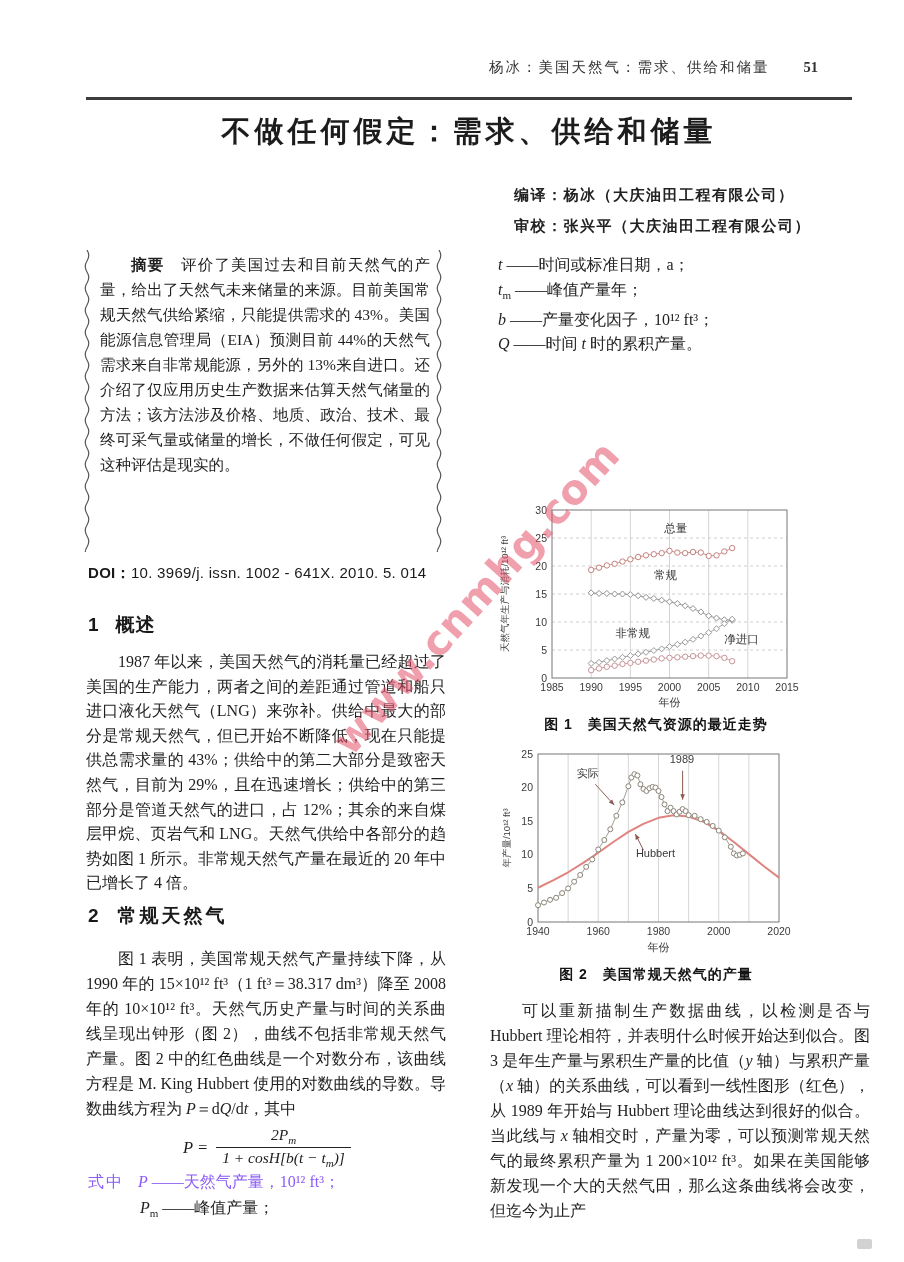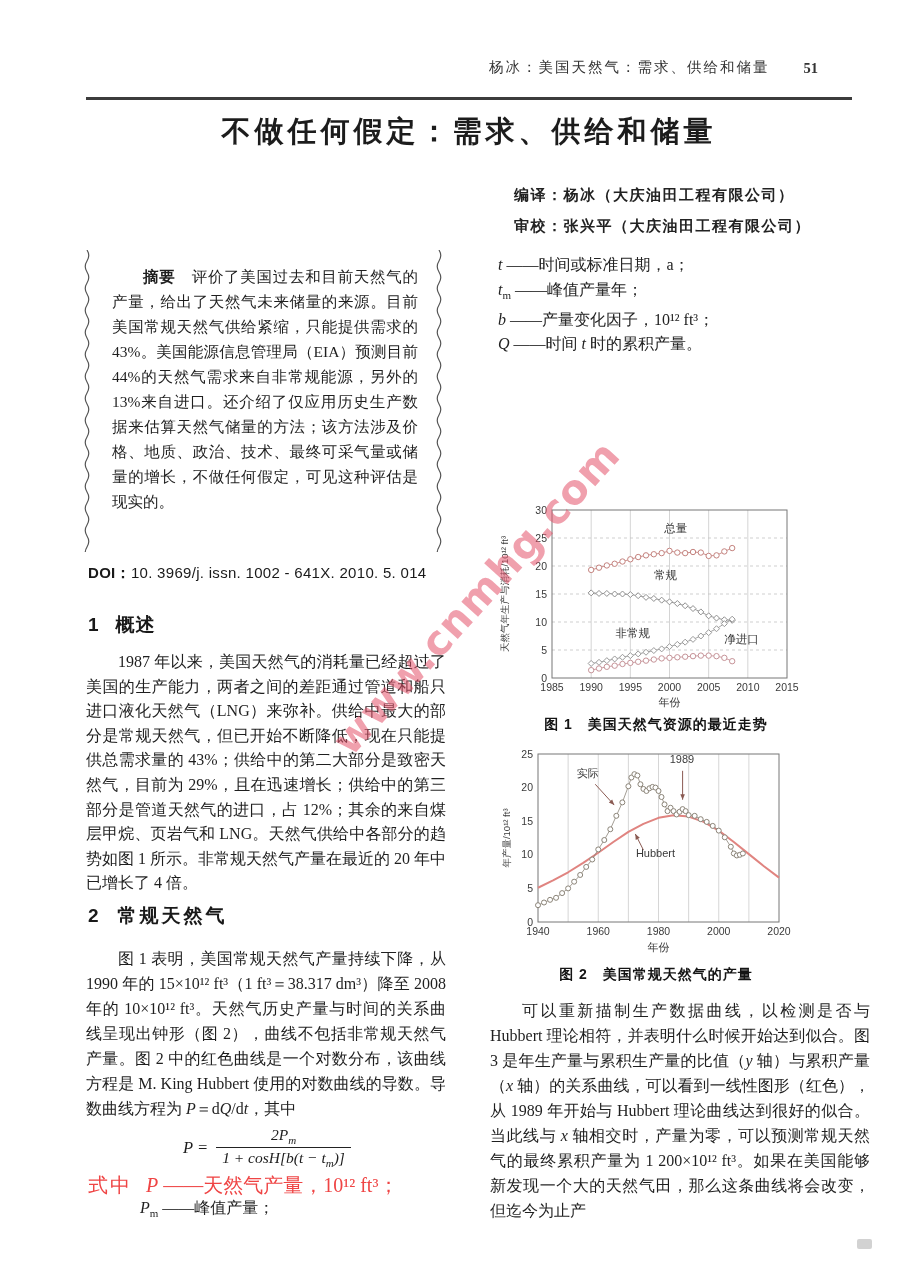--- a/index.html
+++ b/index.html
@@ -6,41 +6,41 @@
   .page{
     position:relative;width:904px;height:1262px;margin:0 auto;
     background:#fff;overflow:hidden;
     font-family:"Liberation Serif","DejaVu Serif",serif;
     color:#222;
   }
   .abs{position:absolute;}
   
   .running-head{
     top:58px;left:88px;width:760px;display:flex;justify-content:flex-end;
-    align-items:flex-end;gap:34px;font-size:14.5px;letter-spacing:2px;color:#333;
+    align-items:center;gap:34px;font-size:14.5px;letter-spacing:2px;color:#333;
   }
   .running-head .pgnum{letter-spacing:0;font-weight:bold;padding-right:30px;}
   .head-rule{top:97px;left:86px;width:766px;height:2.5px;background:#3c3c3c;}
   
   .art-title{
     top:112px;left:88px;width:762px;text-align:center;
     font-size:29px;font-weight:bold;letter-spacing:4px;color:#1c1c1c;
   }
   .authors{top:180px;left:514px;font-size:15px;font-weight:600;line-height:31px;letter-spacing:1.5px;color:#222;}
   
   .para{
     text-align:justify;text-indent:2em;color:#1f1f1f;
   }
   .lcol{width:360px;left:86px;}
   .rcol{width:380px;left:466px;}
   
   .wavy{top:250px;width:10px;height:302px;}
   .wavy.left{left:82px;} .wavy.right{left:434px;}
   .abstract-text{top:252px;left:100px;width:330px;font-size:15.5px;line-height:25px;}
-  .abstract-text .para{margin:12px;}
+  .abstract-text .para{margin:0;}
   .kw-para{margin-top:3px;}
   .blabel{font-weight:bold;}
   
   .doi{top:564px;left:88px;font-family:"Liberation Sans","DejaVu Sans",sans-serif;font-size:15px;color:#1a1a1a;letter-spacing:.3px;}
   .doi .blabel{font-weight:bold;}
   
   .sec-head{font-family:"Liberation Sans","DejaVu Sans",sans-serif;font-size:19px;font-weight:bold;color:#191919;letter-spacing:1px;}
   .sec-head .num{margin-right:16px;}
   .h1{top:612px;left:88px;} .h2{top:903px;left:88px;letter-spacing:3px;}
   
@@ -51,21 +51,21 @@
   .p-replot{top:998px;font-size:16px;line-height:25px;margin-left:24px;}
   i{font-family:"Liberation Serif","DejaVu Serif",serif;}
   sub{font-size:11px;}
   
   .formula{top:1126px;left:88px;width:358px;display:flex;justify-content:center;align-items:center;
     font-size:16.5px;font-style:italic;color:#1d1d1d;}
   .formula .frac{display:inline-flex;flex-direction:column;align-items:center;margin-left:8px;font-size:15.5px;text-align:center;}
   .formula .num{padding:0 6px 1px;}
   .formula .den{border-top:1.3px solid #222;padding:1px 6px 0;}
   .formula .lhs{font-size:16.5px;}
-  .where-line{top:1172px;left:88px;width:358px;font-size:20px;color:#ef4444;}
+  .where-line{top:1172px;left:88px;width:358px;font-size:16px;color:#8b5cf6;}
   .where-line .wl{letter-spacing:2px;margin-right:14px;}
   .def2{top:1198px;left:140px;font-size:16px;color:#1f1f1f;}
   
   .fig-svg{background:transparent;}
   #fig1{top:502px;left:488px;}
   #fig2{top:737px;left:488px;}
   .fig-caption{
     font-family:"Liberation Sans","DejaVu Sans",sans-serif;font-weight:bold;
     font-size:14px;color:#141414;text-align:center;width:380px;left:466px;letter-spacing:1px;
   }

